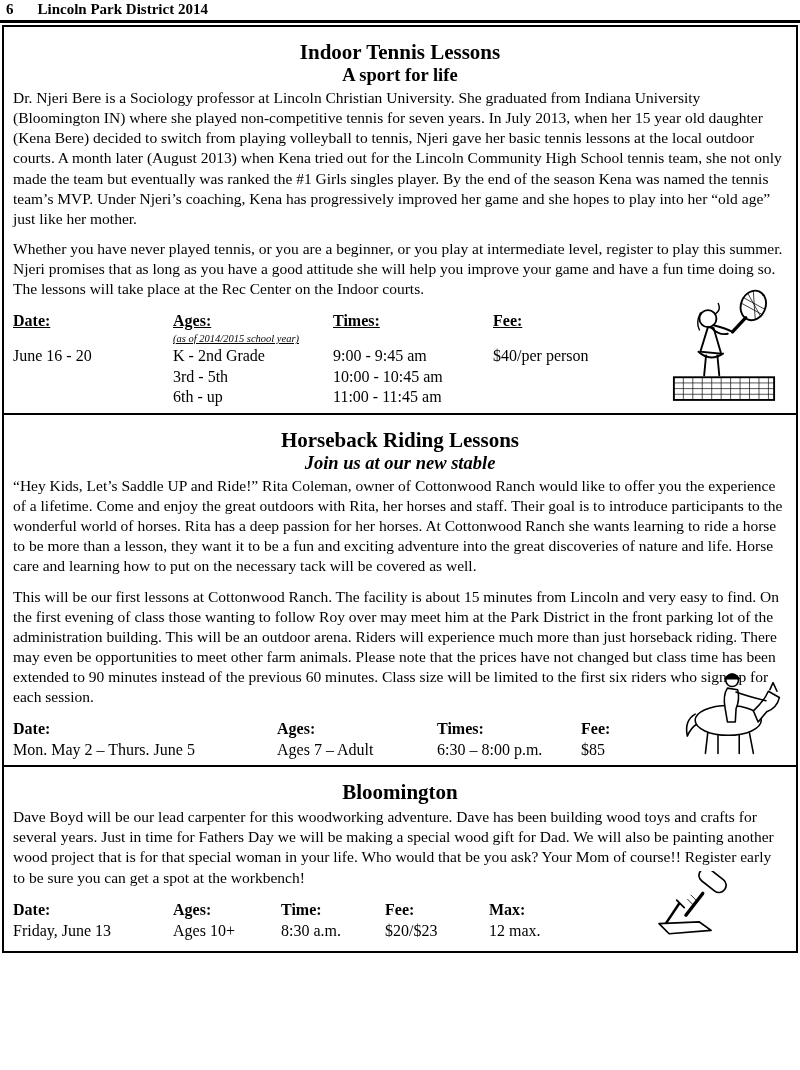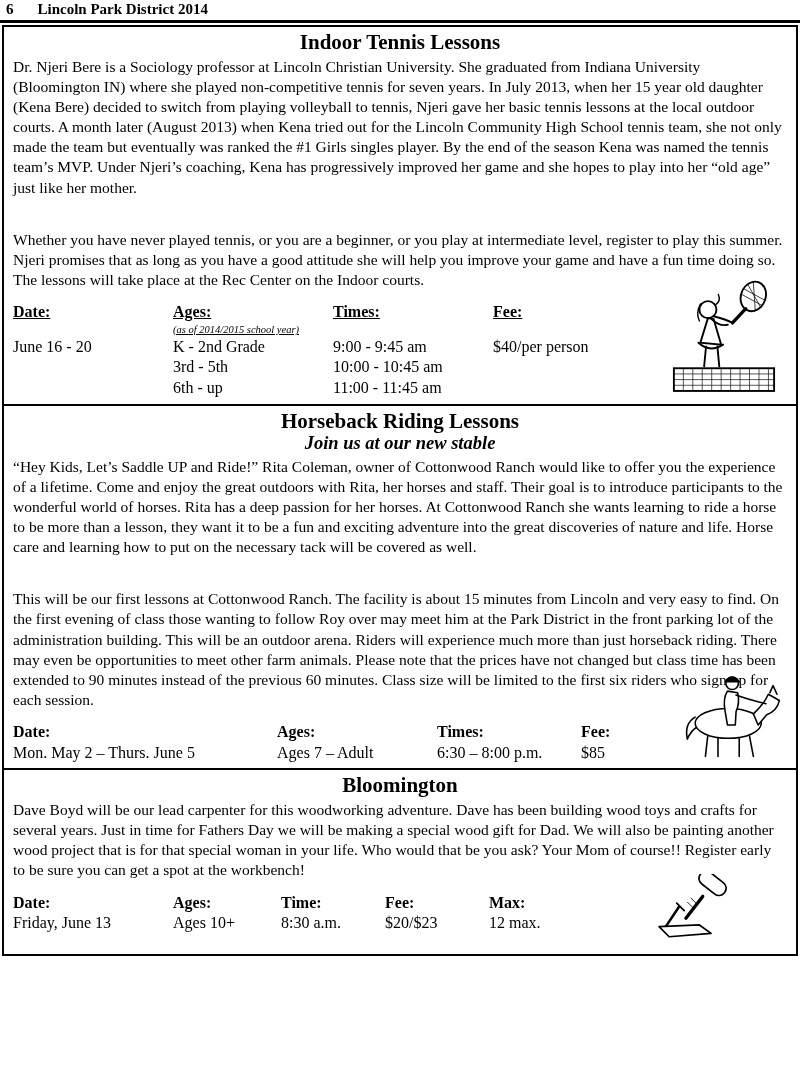--- a/index.html
+++ b/index.html
@@ -21,21 +21,21 @@
     font-size:15px;
     padding:1px 0 2px 6px;
     border-bottom:3px solid #000;
   }
   .page-header .pagenum { margin-right:24px; }
 
   
   section.box {
     border:2.5px solid #000;
     margin:2px 2px 0 2px;
-    padding:3px 9px 5px 9px;
+    padding:13px 9px 5px 9px;
     position:relative;
     background:#fff;
   }
   section.box + section.box { margin-top:-2.5px; }
 
   .sec-title {
     text-align:center;
     font-size:21px;
     font-weight:bold;
     line-height:1.18;
@@ -47,21 +47,21 @@
     line-height:1.15;
     margin-bottom:2px;
   }
   .sec-sub.italic { font-style:italic; }
 
   p.body {
     font-size:15.5px;
     line-height:1.3;
     margin-top:2px;
   }
-  p.body + p.body { margin-top:32px; }
+  p.body + p.body { margin-top:10px; }
 
   
   table.sched {
     border-collapse:collapse;
     table-layout:fixed;
     font-size:16px;
     line-height:1.3;
     margin-top:12px;
   }
   table.sched td {
@@ -95,20 +95,21 @@
 <body>
 
 <div class="page">
 
   <header class="page-header">
     <span class="pagenum">6</span><span>Lincoln Park District 2014</span>
   </header>
 
   <section class="box">
     <h1 class="sec-title">Indoor Tennis Lessons</h1>
+    <h2 class="sec-sub">A sport for life</h2>
 
     <p class="body">Dr. Njeri Bere is a Sociology professor at Lincoln Christian University. She graduated from Indiana University (Bloomington IN) where she played non-competitive tennis for seven years. In July 2013, when her 15 year old daughter (Kena Bere) decided to switch from playing volleyball to tennis, Njeri gave her basic tennis lessons at the local outdoor courts. A month later (August 2013) when Kena tried out for the Lincoln Community High School tennis team, she not only made the team but eventually was ranked the #1 Girls singles player. By the end of the season Kena was named the tennis team’s MVP. Under Njeri’s coaching, Kena has progressively improved her game and she hopes to play into her “old age” just like her mother.</p>
     <p class="body">Whether you have never played tennis, or you are a beginner, or you play at intermediate level, register to play this summer. Njeri promises that as long as you have a good attitude she will help you improve your game and have a fun time doing so. The lessons will take place at the Rec Center on the Indoor courts.</p>
 
     <table class="sched">
       <colgroup>
         <col style="width:160px">
           <col style="width:160px">
           <col style="width:160px">
           <col style="width:150px">

